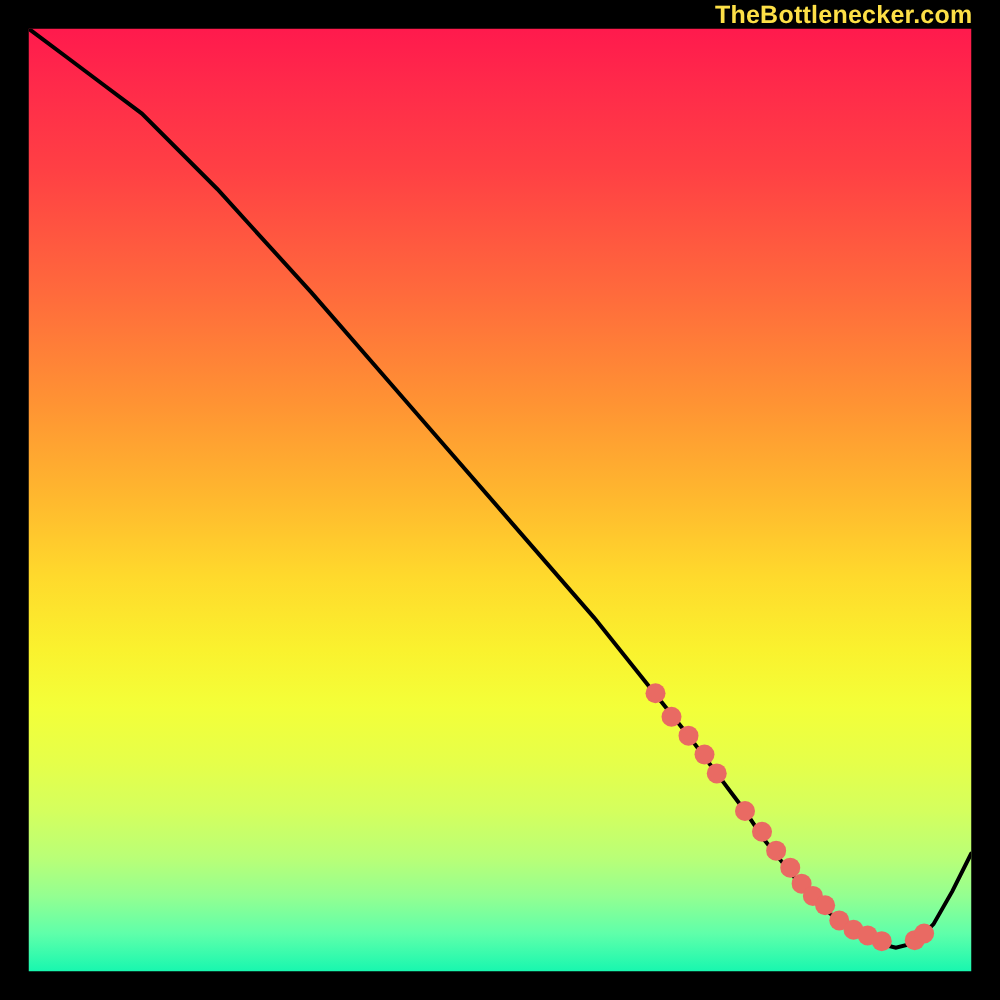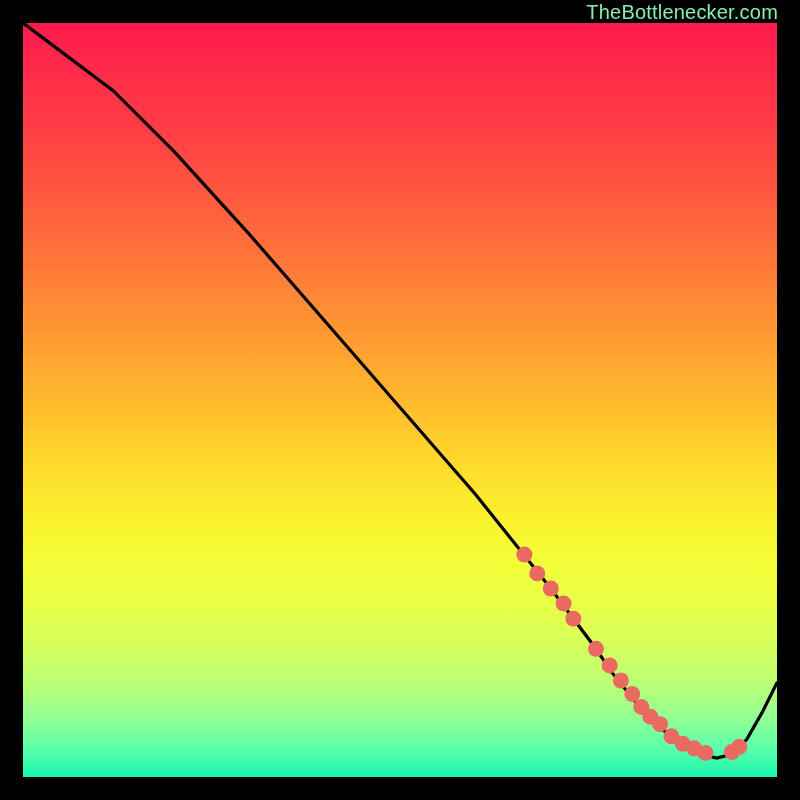--- a/index.html
+++ b/index.html
@@ -45,24 +45,24 @@
   svg.curve {
     position: absolute;
     left: 0; top: 0;
     width: 754px; height: 754px;
     pointer-events: none;
   }
   .watermark {
     position: absolute;
     top: 1px;
     right: 22px;
-    color: #86efac;
+    color: #fde047;
     font-size: 20px;
     letter-spacing: 0.2px;
-    font-weight: 400;
+    font-weight: 700;
     user-select: none;
   }
 </style>
 </head>
 <body>
 
 <div class="frame">
   <div class="plot">
     <svg class="curve" viewBox="0 0 754 754">
       <path id="curve-path" fill="none" stroke="#000" stroke-width="3.2" stroke-linecap="round" d="M0.0 0.0 L30.2 22.6 L60.3 45.2 L90.5 67.9 L150.8 128.2 L226.2 211.1 L301.6 297.8 L377.0 384.5 L452.4 471.3 L497.6 527.8 L527.8 565.5 L550.4 595.7 L573.0 625.8 L588.1 648.4 L603.2 667.3 L618.3 686.1 L633.4 701.2 L648.4 714.0 L663.5 723.8 L678.6 731.4 L693.7 735.1 L708.8 731.4 L723.8 716.3 L738.9 689.9 L754.0 659.8"></path>

